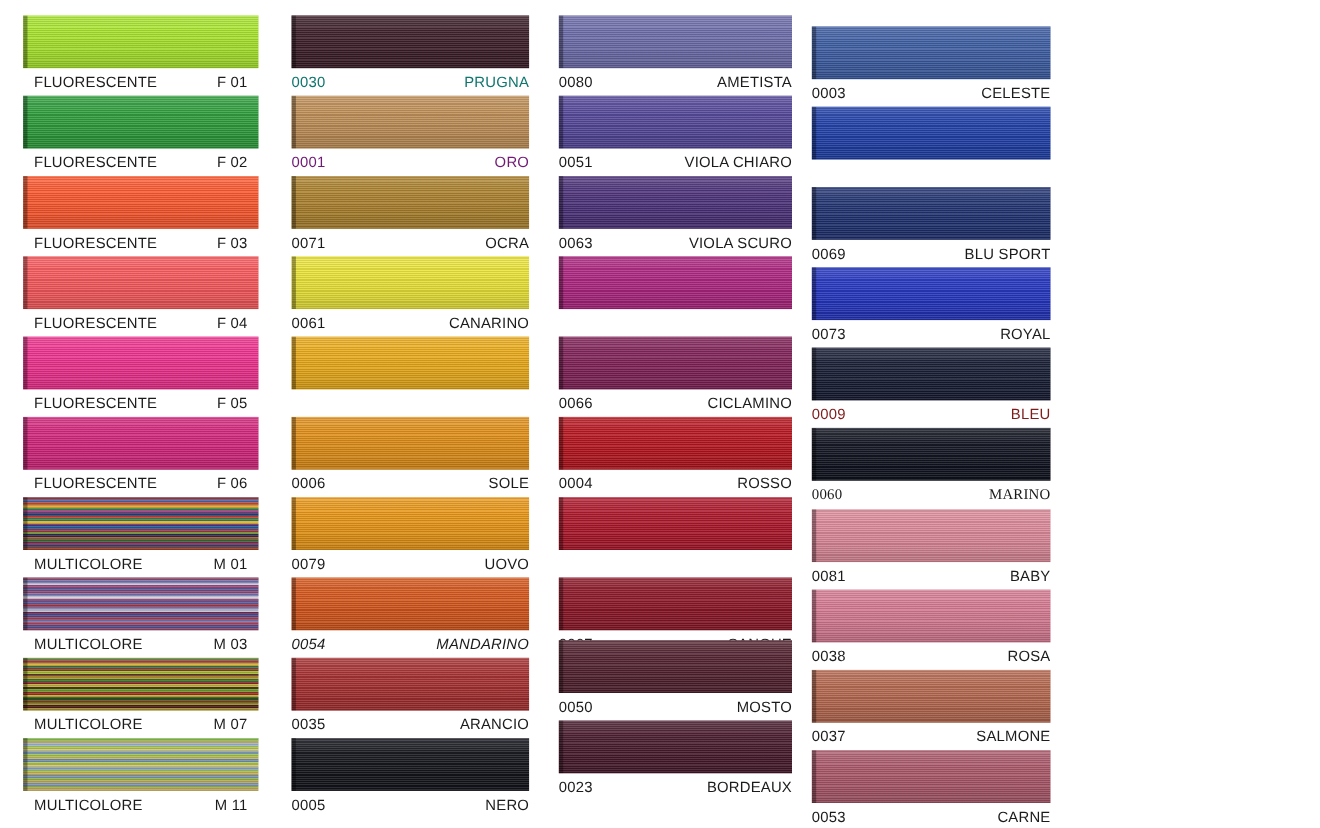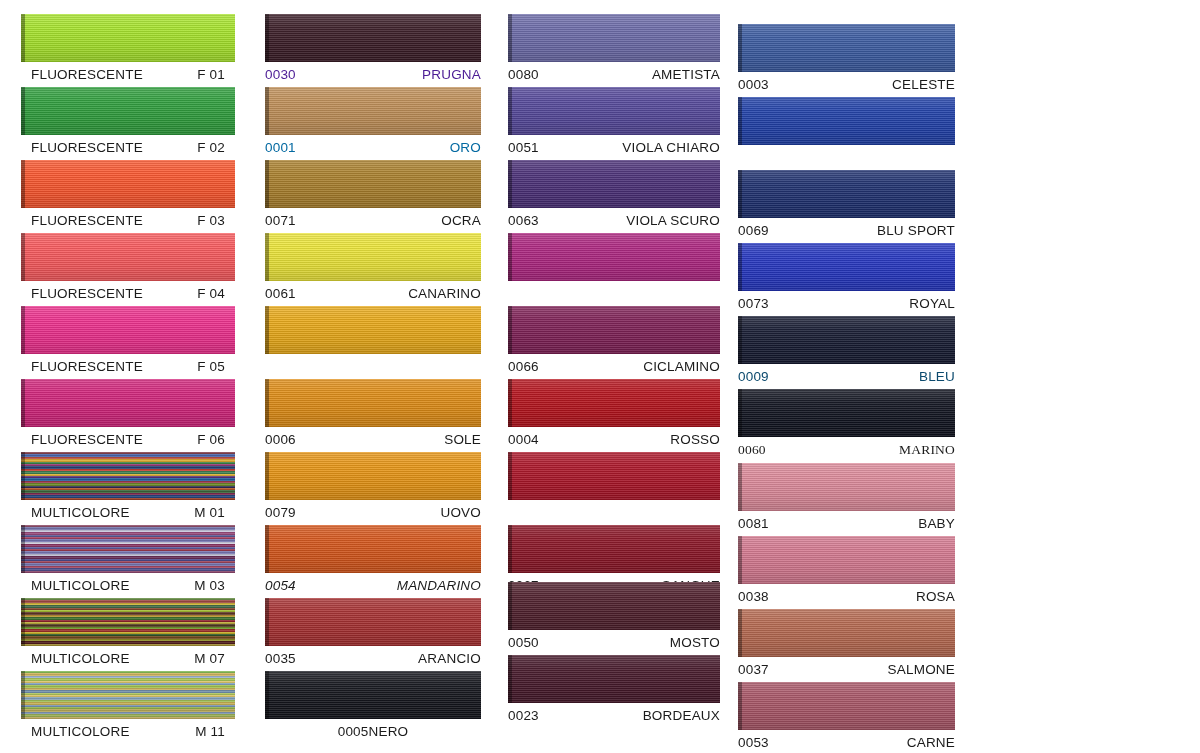--- a/index.html
+++ b/index.html
@@ -218,32 +218,32 @@
         </div>
       </div>
     </div>
     <div class="column col-2" style="left: 265px; top: 14px; width: 216px;">
       <div class="swatch-row" style="height: 73px;">
         <div class="swatch" style="height: 48px; background: rgb(58, 28, 38);">
           <span class="threads"></span>
           <span class="sheen"></span>
           <span class="selvedge"></span>
         </div>
-        <div class="labels" style="height: 25px; color: #4c1d95;">
+        <div class="labels" style="height: 25px; color: #0f766e;">
           <span class="code">0030</span>
           <span class="name">PRUGNA</span>
         </div>
       </div>
       <div class="swatch-row" style="height: 73px;">
         <div class="swatch" style="height: 48px; background: rgb(191, 143, 87);">
           <span class="threads"></span>
           <span class="sheen"></span>
           <span class="selvedge"></span>
         </div>
-        <div class="labels" style="height: 25px; color: #0369a1;">
+        <div class="labels" style="height: 25px; color: #701a75;">
           <span class="code">0001</span>
           <span class="name">ORO</span>
         </div>
       </div>
       <div class="swatch-row" style="height: 73px;">
         <div class="swatch" style="height: 48px; background: rgb(169, 127, 43);">
           <span class="threads"></span>
           <span class="sheen"></span>
           <span class="selvedge"></span>
         </div>
@@ -313,21 +313,21 @@
           <span class="code">0035</span>
           <span class="name">ARANCIO</span>
         </div>
       </div>
       <div class="swatch-row" style="height: 73px;">
         <div class="swatch" style="height: 48px; background: rgb(20, 21, 28);">
           <span class="threads"></span>
           <span class="sheen"></span>
           <span class="selvedge"></span>
         </div>
-        <div class="labels" style="height: 25px; color: rgb(27, 27, 27); justify-content: center;">
+        <div class="labels" style="height: 25px; color: rgb(27, 27, 27);">
           <span class="code">0005</span>
           <span class="name">NERO</span>
         </div>
       </div>
     </div>
     <div class="column col-3" style="left: 508px; top: 14px; width: 212px;">
       <div class="swatch-row" style="height: 73px;">
         <div class="swatch" style="height: 48px; background: rgb(107, 106, 168);">
           <span class="threads"></span>
           <span class="sheen"></span>
@@ -470,21 +470,21 @@
           <span class="code">0073</span>
           <span class="name">ROYAL</span>
         </div>
       </div>
       <div class="swatch-row" style="height: 73px;">
         <div class="swatch" style="height: 48px; background: rgb(21, 26, 49);">
           <span class="threads"></span>
           <span class="sheen"></span>
           <span class="selvedge"></span>
         </div>
-        <div class="labels" style="height: 25px; color: #0c4a6e;">
+        <div class="labels" style="height: 25px; color: #7f1d1d;">
           <span class="code">0009</span>
           <span class="name">BLEU</span>
         </div>
       </div>
       <div class="swatch-row" style="height: 74px; font-family: Liberation Serif, serif;">
         <div class="swatch" style="height: 48px; background: rgb(16, 19, 31);">
           <span class="threads"></span>
           <span class="sheen"></span>
           <span class="selvedge"></span>
         </div>

